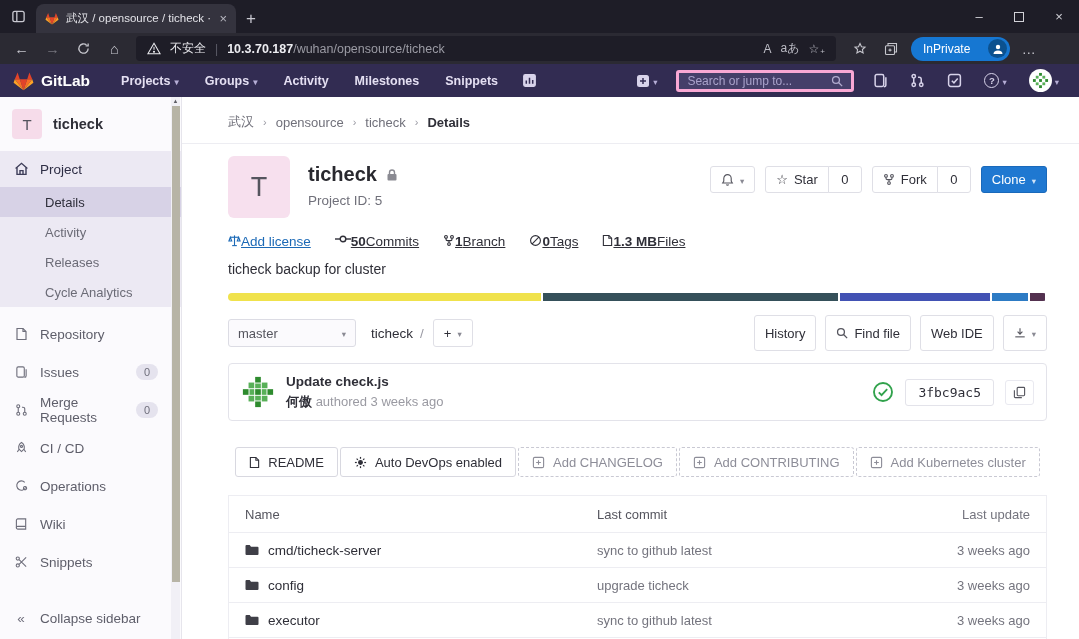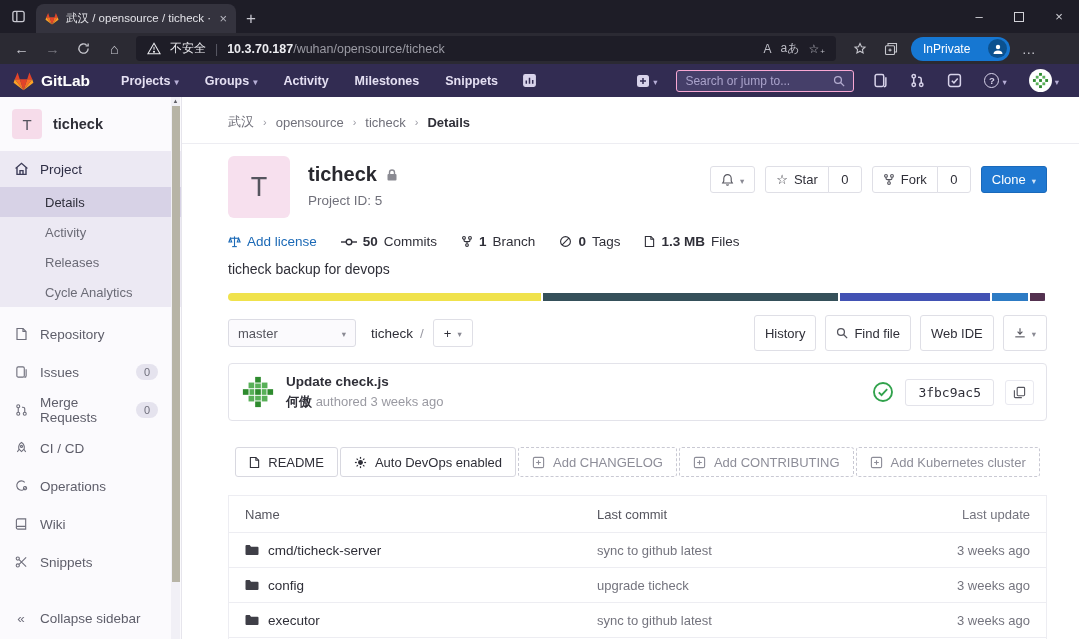--- a/index.html
+++ b/index.html
@@ -31,21 +31,21 @@
   .more-btn { width:26px; text-align:center; color:#c6c6cd; font-size:14px; letter-spacing:1px; }
 
   
   .gl-navbar { height:33px; background:#322c52; display:flex; align-items:center; padding:0 13px; gap:8px; }
   .brand { display:flex; align-items:center; gap:7px; margin-right:14px; }
   .brand-name { font-size:15.5px; font-weight:bold; color:#fff; }
   .gl-nav-item { font-size:12.5px; font-weight:bold; color:#e4dff2; display:flex; align-items:center; gap:4px; padding:0 9px; height:33px; }
   .caret { font-size:8.5px; color:#b6aed6; position:relative; top:1px; }
   .gl-spacer { flex:1; }
   .gl-iconbtn { display:flex; align-items:center; gap:3px; color:#d8d3ea; padding:0 7px; height:33px; }
-  .gl-search { width:178px; height:22px; background:#453f69; border:1px solid #f9a8d4; border-radius:3px; display:flex; align-items:center; padding:0 8px; gap:6px; margin:0 4px; }
+  .gl-search { width:178px; height:22px; background:#453f69; border:3px solid #f9a8d4; border-radius:3px; display:flex; align-items:center; padding:0 8px; gap:6px; margin:0 4px; }
   .gl-search input { flex:1; min-width:0; background:transparent; border:none; outline:none; color:#d5cfe8; font-size:12px; font-family:"Liberation Sans",sans-serif; }
   .gl-search input::placeholder { color:#aaa3cb; }
   .q-circle { width:15px; height:15px; border:1.4px solid #d8d3ea; border-radius:50%; display:flex; align-items:center; justify-content:center; font-size:9.5px; font-weight:bold; color:#d8d3ea; }
   .nav-avatar { width:23px; height:23px; border-radius:50%; background:#fff; display:flex; align-items:center; justify-content:center; overflow:hidden; }
 
   
   .page { display:flex; height:542px; }
 
   .sidebar { width:182px; background:#fbfafd; border-right:1px solid #e6e5ec; position:relative; flex-shrink:0; }
   .sb-head { display:flex; align-items:center; gap:11px; padding:12px 12px; }
@@ -78,21 +78,21 @@
   .proj-title { font-size:20px; font-weight:bold; color:#29292f; }
   .proj-id { margin-top:7px; font-size:13.5px; color:#70707a; }
   .proj-actions { margin-left:auto; display:flex; gap:10px; align-items:flex-start; padding-top:10px; }
   .btn { border:1px solid #dfdfe6; background:#fff; border-radius:3px; height:27px; display:inline-flex; align-items:center; gap:6px; padding:0 10px; font-size:13px; color:#2f2f38; white-space:nowrap; }
   .btn-group { display:flex; }
   .btn-group .btn:first-child { border-radius:3px 0 0 3px; }
   .btn-group .btn.count { border-radius:0 3px 3px 0; margin-left:-1px; min-width:34px; justify-content:center; }
   .btn-primary { background:#1f78d1; border-color:#1a69ba; color:#fff; }
 
   .stats-row { display:flex; gap:24px; margin-top:16px; font-size:13.5px; color:#2f2f38; align-items:center; }
-  .stat { display:flex; gap:6px; align-items:center; }
+  .stat { display:flex; align-items:flex-start;text-decoration:underline; }
   .link-blue { color:#1b69b6; }
 
   .desc { margin-top:12px; font-size:14px; color:#2f2f38; }
 
   .langbar { margin-top:16px; height:8px; display:flex; gap:2px; border-radius:4px; overflow:hidden; }
   .langbar .seg { height:100%; }
 
   .repo-toolbar { margin-top:14px; display:flex; align-items:center; }
   .branch-select { width:128px; height:28px; border:1px solid #dcdce4; border-radius:3px; background:#fbfafd; display:flex; align-items:center; padding:0 9px; font-size:13px; color:#55555e; }
   .branch-select .caret { margin-left:auto; color:#8a8a94; }
@@ -508,21 +508,21 @@
       <span class="stat">
         <svg width="11" height="13" viewBox="0 0 12 14" fill="none" stroke="#2f2f38" stroke-width="1.2">
             <path d="M1.5 1.5 h6 l3 3 v8 h-9 z"></path>
             <path d="M7.5 1.5 v3 h3"></path>
           </svg>
         <b>1.3 MB</b>
           <span>Files</span>
       </span>
     </div>
 
-    <div class="desc">ticheck backup for devops</div>
+    <div class="desc">ticheck backup for cluster</div>
 
     <div class="langbar">
       <div class="seg" style="width: 38.2%; background: rgb(240, 226, 76);"></div>
       <div class="seg" style="width: 36%; background: rgb(53, 80, 90);"></div>
       <div class="seg" style="width: 18.3%; background: rgb(66, 82, 180);"></div>
       <div class="seg" style="width: 4.5%; background: rgb(45, 123, 196);"></div>
       <div class="seg" style="width: 1.8%; background: rgb(83, 49, 79);"></div>
     </div>
 
     <div class="repo-toolbar">

